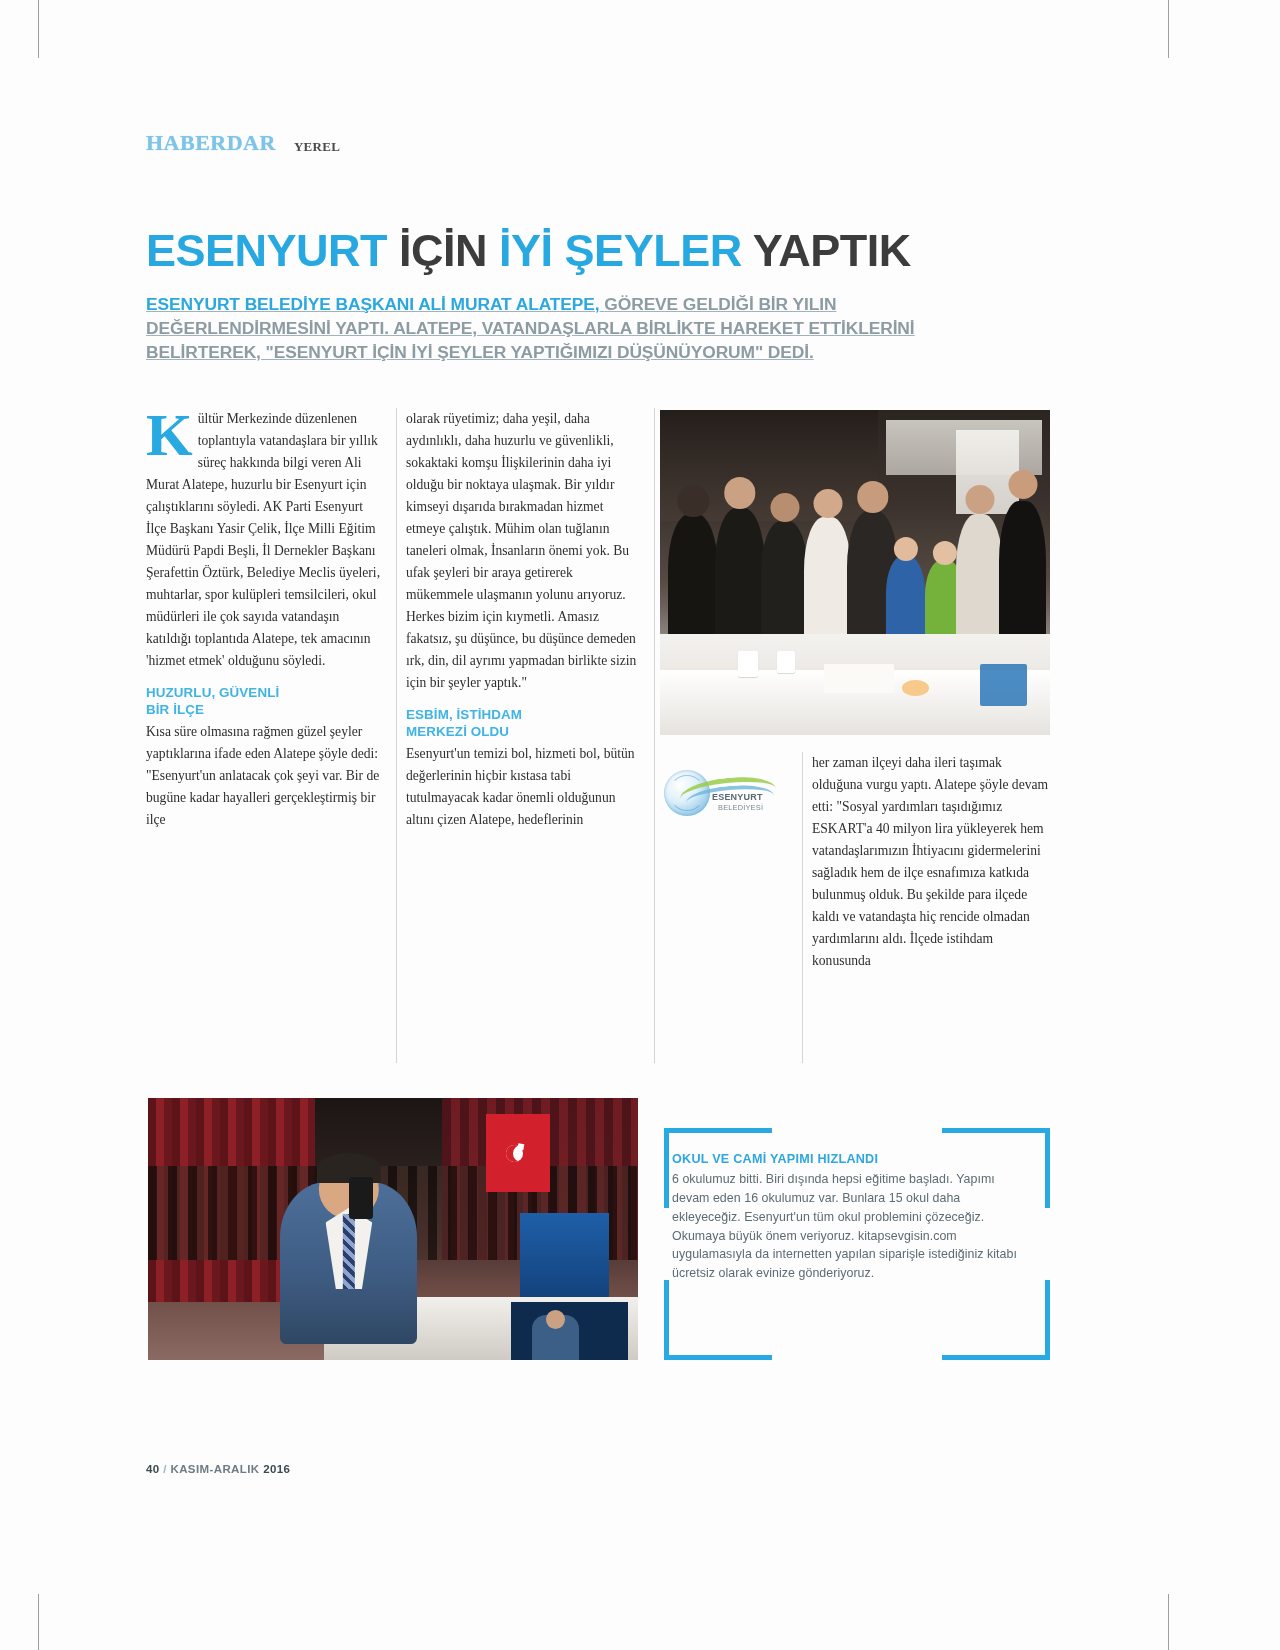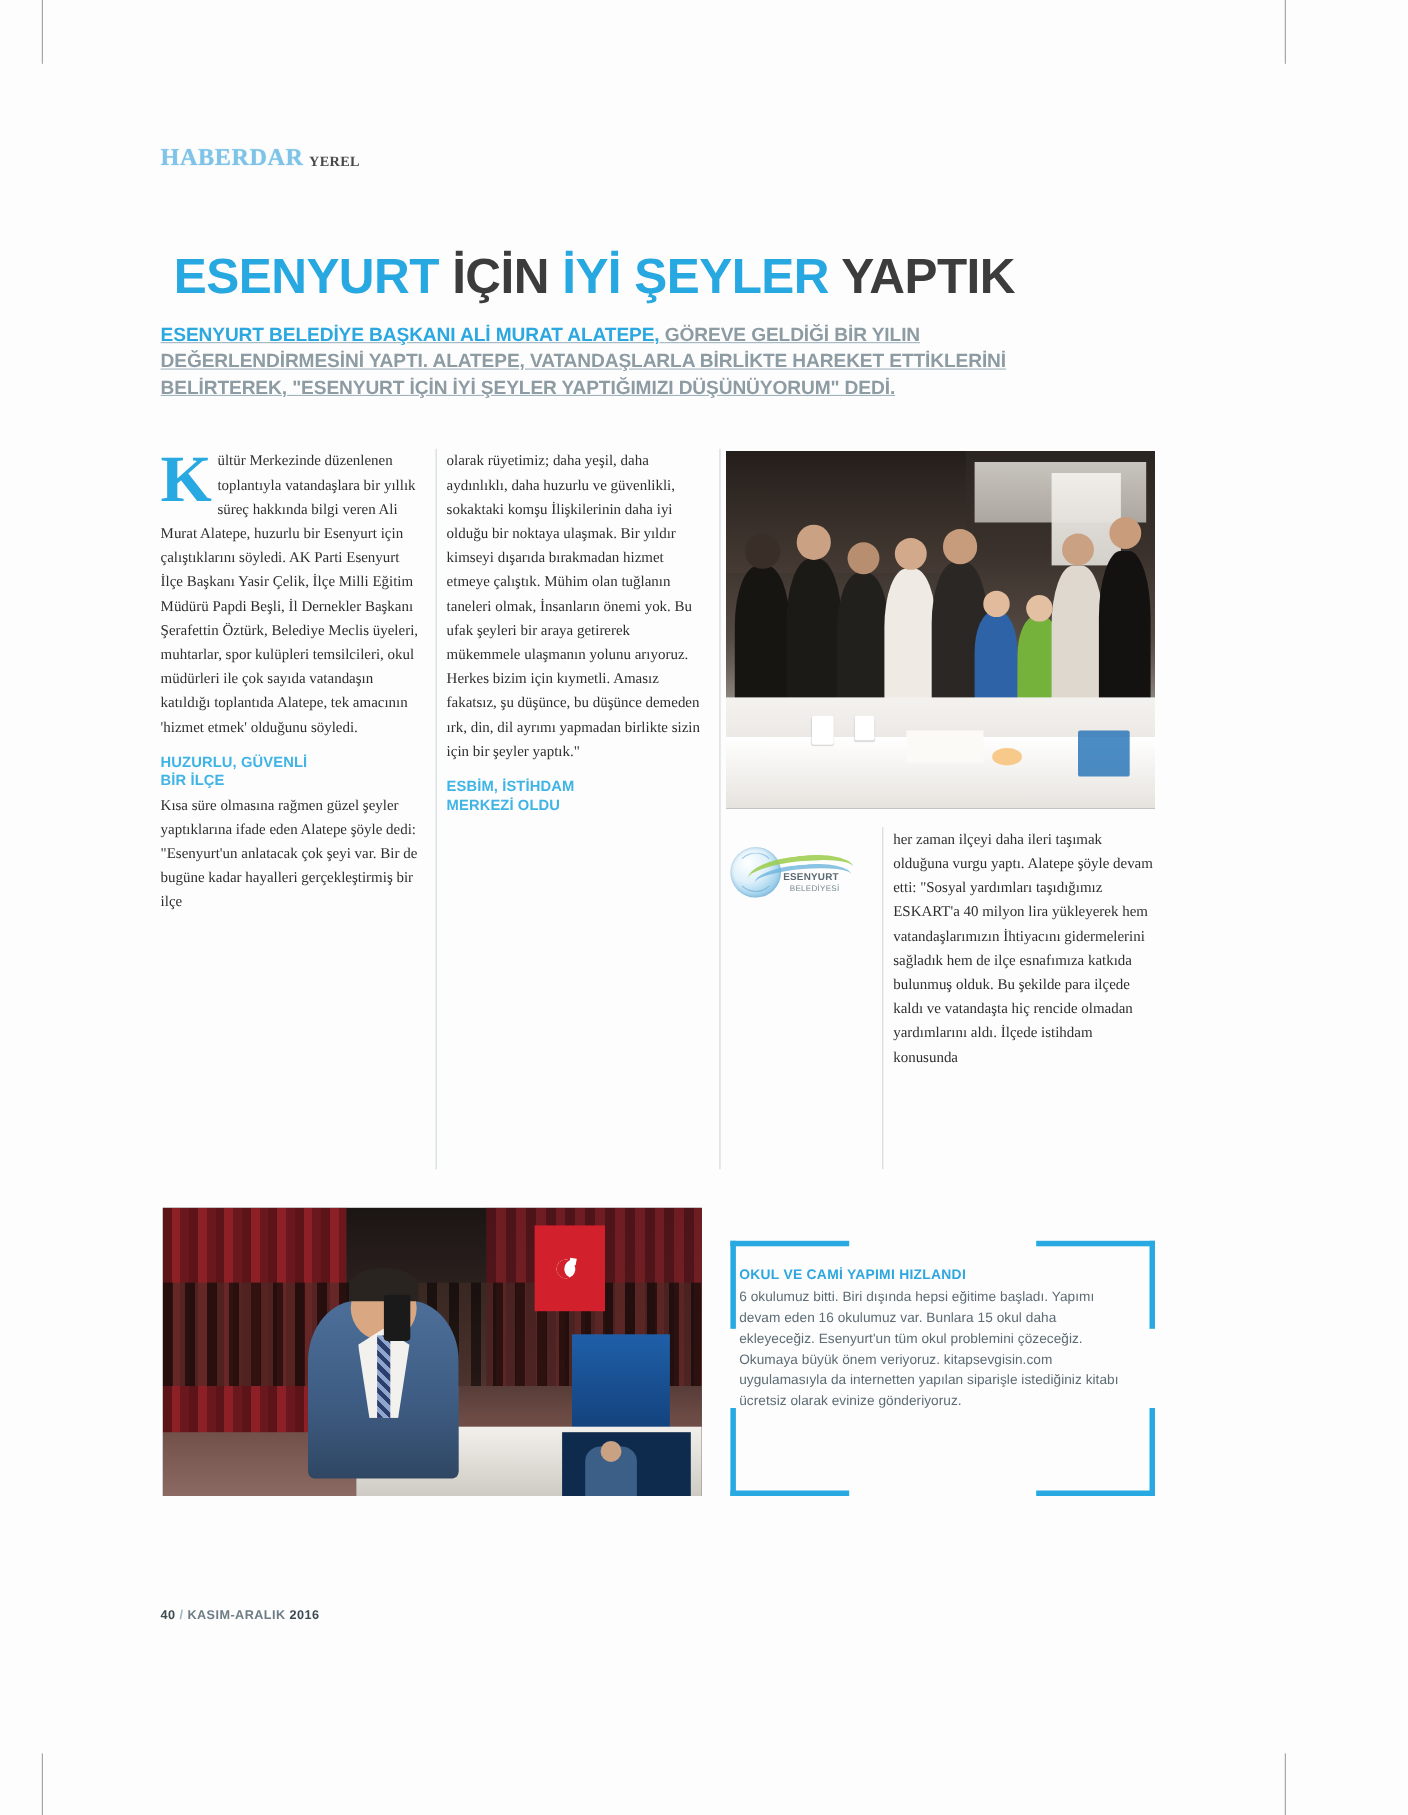--- a/index.html
+++ b/index.html
@@ -8,29 +8,29 @@
   .page{position:absolute;inset:0;background:#fdfdfd;}
 
   
   .mark{position:absolute;background:#9aa0a6;}
   .mark.tl-v{left:38px;top:0;width:1px;height:58px;}
   .mark.tr-v{left:1168px;top:0;width:1px;height:58px;}
   .mark.bl-v{left:38px;top:1594px;width:1px;height:56px;}
   .mark.br-v{left:1168px;top:1594px;width:1px;height:56px;}
 
   
-  .masthead{position:absolute;left:146px;top:132px;display:flex;align-items:flex-end;gap:5px;
+  .masthead{position:absolute;left:146px;top:132px;display:flex;align-items:flex-end;gap:18px;
     filter:blur(.35px);}
   .masthead .m1{font-family:"Liberation Serif",serif;font-weight:bold;font-size:22px;letter-spacing:.5px;
     color:#7fc4e8;text-shadow:0 0 1px rgba(120,190,225,.8);line-height:1;}
   .masthead .m2{font-family:"Liberation Serif",serif;font-weight:bold;font-size:13px;color:#4a4a4a;
     letter-spacing:.3px;line-height:1;padding-bottom:1px;}
 
   
-  .headline{position:absolute;left:158px;top:228px;width:860px;
+  .headline{position:absolute;left:146px;top:228px;width:860px;
     font-family:"Liberation Sans",sans-serif;font-weight:bold;font-size:45px;line-height:1.02;
     letter-spacing:-.5px;white-space:nowrap;filter:blur(.25px);}
   .headline .blue{color:#27a8e0;}
   .headline .dark{color:#3c3c3c;}
 
   .subhead{position:absolute;left:146px;top:293px;width:830px;
     font-weight:bold;font-size:17.4px;line-height:1.37;letter-spacing:-.1px;
     color:#9fb3bd;filter:blur(.3px);text-decoration:underline;}
   .subhead .b{color:#2ca8e0;}
   .subhead .g{color:#8d9ba3;}
@@ -183,20 +183,21 @@
     <p><span class="dropcap">K</span><span>ültür Merkezinde düzenlenen toplantıyla vatandaşlara bir yıllık süreç hakkında bilgi veren Ali Murat Alatepe, huzurlu bir Esenyurt için çalıştıklarını söyledi. AK Parti Esenyurt İlçe Başkanı Yasir Çelik, İlçe Milli Eğitim Müdürü Papdi Beşli, İl Dernekler Başkanı Şerafettin Öztürk, Belediye Meclis üyeleri, muhtarlar, spor kulüpleri temsilcileri, okul müdürleri ile çok sayıda vatandaşın katıldığı toplantıda Alatepe, tek amacının 'hizmet etmek' olduğunu söyledi.</span></p>
     <div class="sub" style="white-space:pre-line;">HUZURLU, GÜVENLİ
 BİR İLÇE</div>
     <p>Kısa süre olmasına rağmen güzel şeyler yaptıklarına ifade eden Alatepe şöyle dedi: "Esenyurt'un anlatacak çok şeyi var. Bir de bugüne kadar hayalleri gerçekleştirmiş bir ilçe</p>
   </div>
 
   <div class="col" id="col2">
     <p>olarak rüyetimiz; daha yeşil, daha aydınlıklı, daha huzurlu ve güvenlikli, sokaktaki komşu İlişkilerinin daha iyi olduğu bir noktaya ulaşmak. Bir yıldır kimseyi dışarıda bırakmadan hizmet etmeye çalıştık. Mühim olan tuğlanın taneleri olmak, İnsanların önemi yok. Bu ufak şeyleri bir araya getirerek mükemmele ulaşmanın yolunu arıyoruz. Herkes bizim için kıymetli. Amasız fakatsız, şu düşünce, bu düşünce demeden ırk, din, dil ayrımı yapmadan birlikte sizin için bir şeyler yaptık."</p>
     <div class="sub" style="white-space:pre-line;">ESBİM, İSTİHDAM
 MERKEZİ OLDU</div>
+    <p>Esenyurt'un temizi bol, hizmeti bol, bütün değerlerinin hiçbir kıstasa tabi tutulmayacak kadar önemli olduğunun altını çizen Alatepe, hedeflerinin</p>
   </div>
 
   <div class="col" id="col3">
     <p>her zaman ilçeyi daha ileri taşımak olduğuna vurgu yaptı. Alatepe şöyle devam etti: "Sosyal yardımları taşıdığımız ESKART'a 40 milyon lira yükleyerek hem vatandaşlarımızın İhtiyacını gidermelerini sağladık hem de ilçe esnafımıza katkıda bulunmuş olduk. Bu şekilde para ilçede kaldı ve vatandaşta hiç rencide olmadan yardımlarını aldı. İlçede istihdam konusunda</p>
   </div>
 
   <div class="photo" id="photo-meeting">
     <div class="mp">
       <div class="wall"></div>
       <div class="banner"></div>

